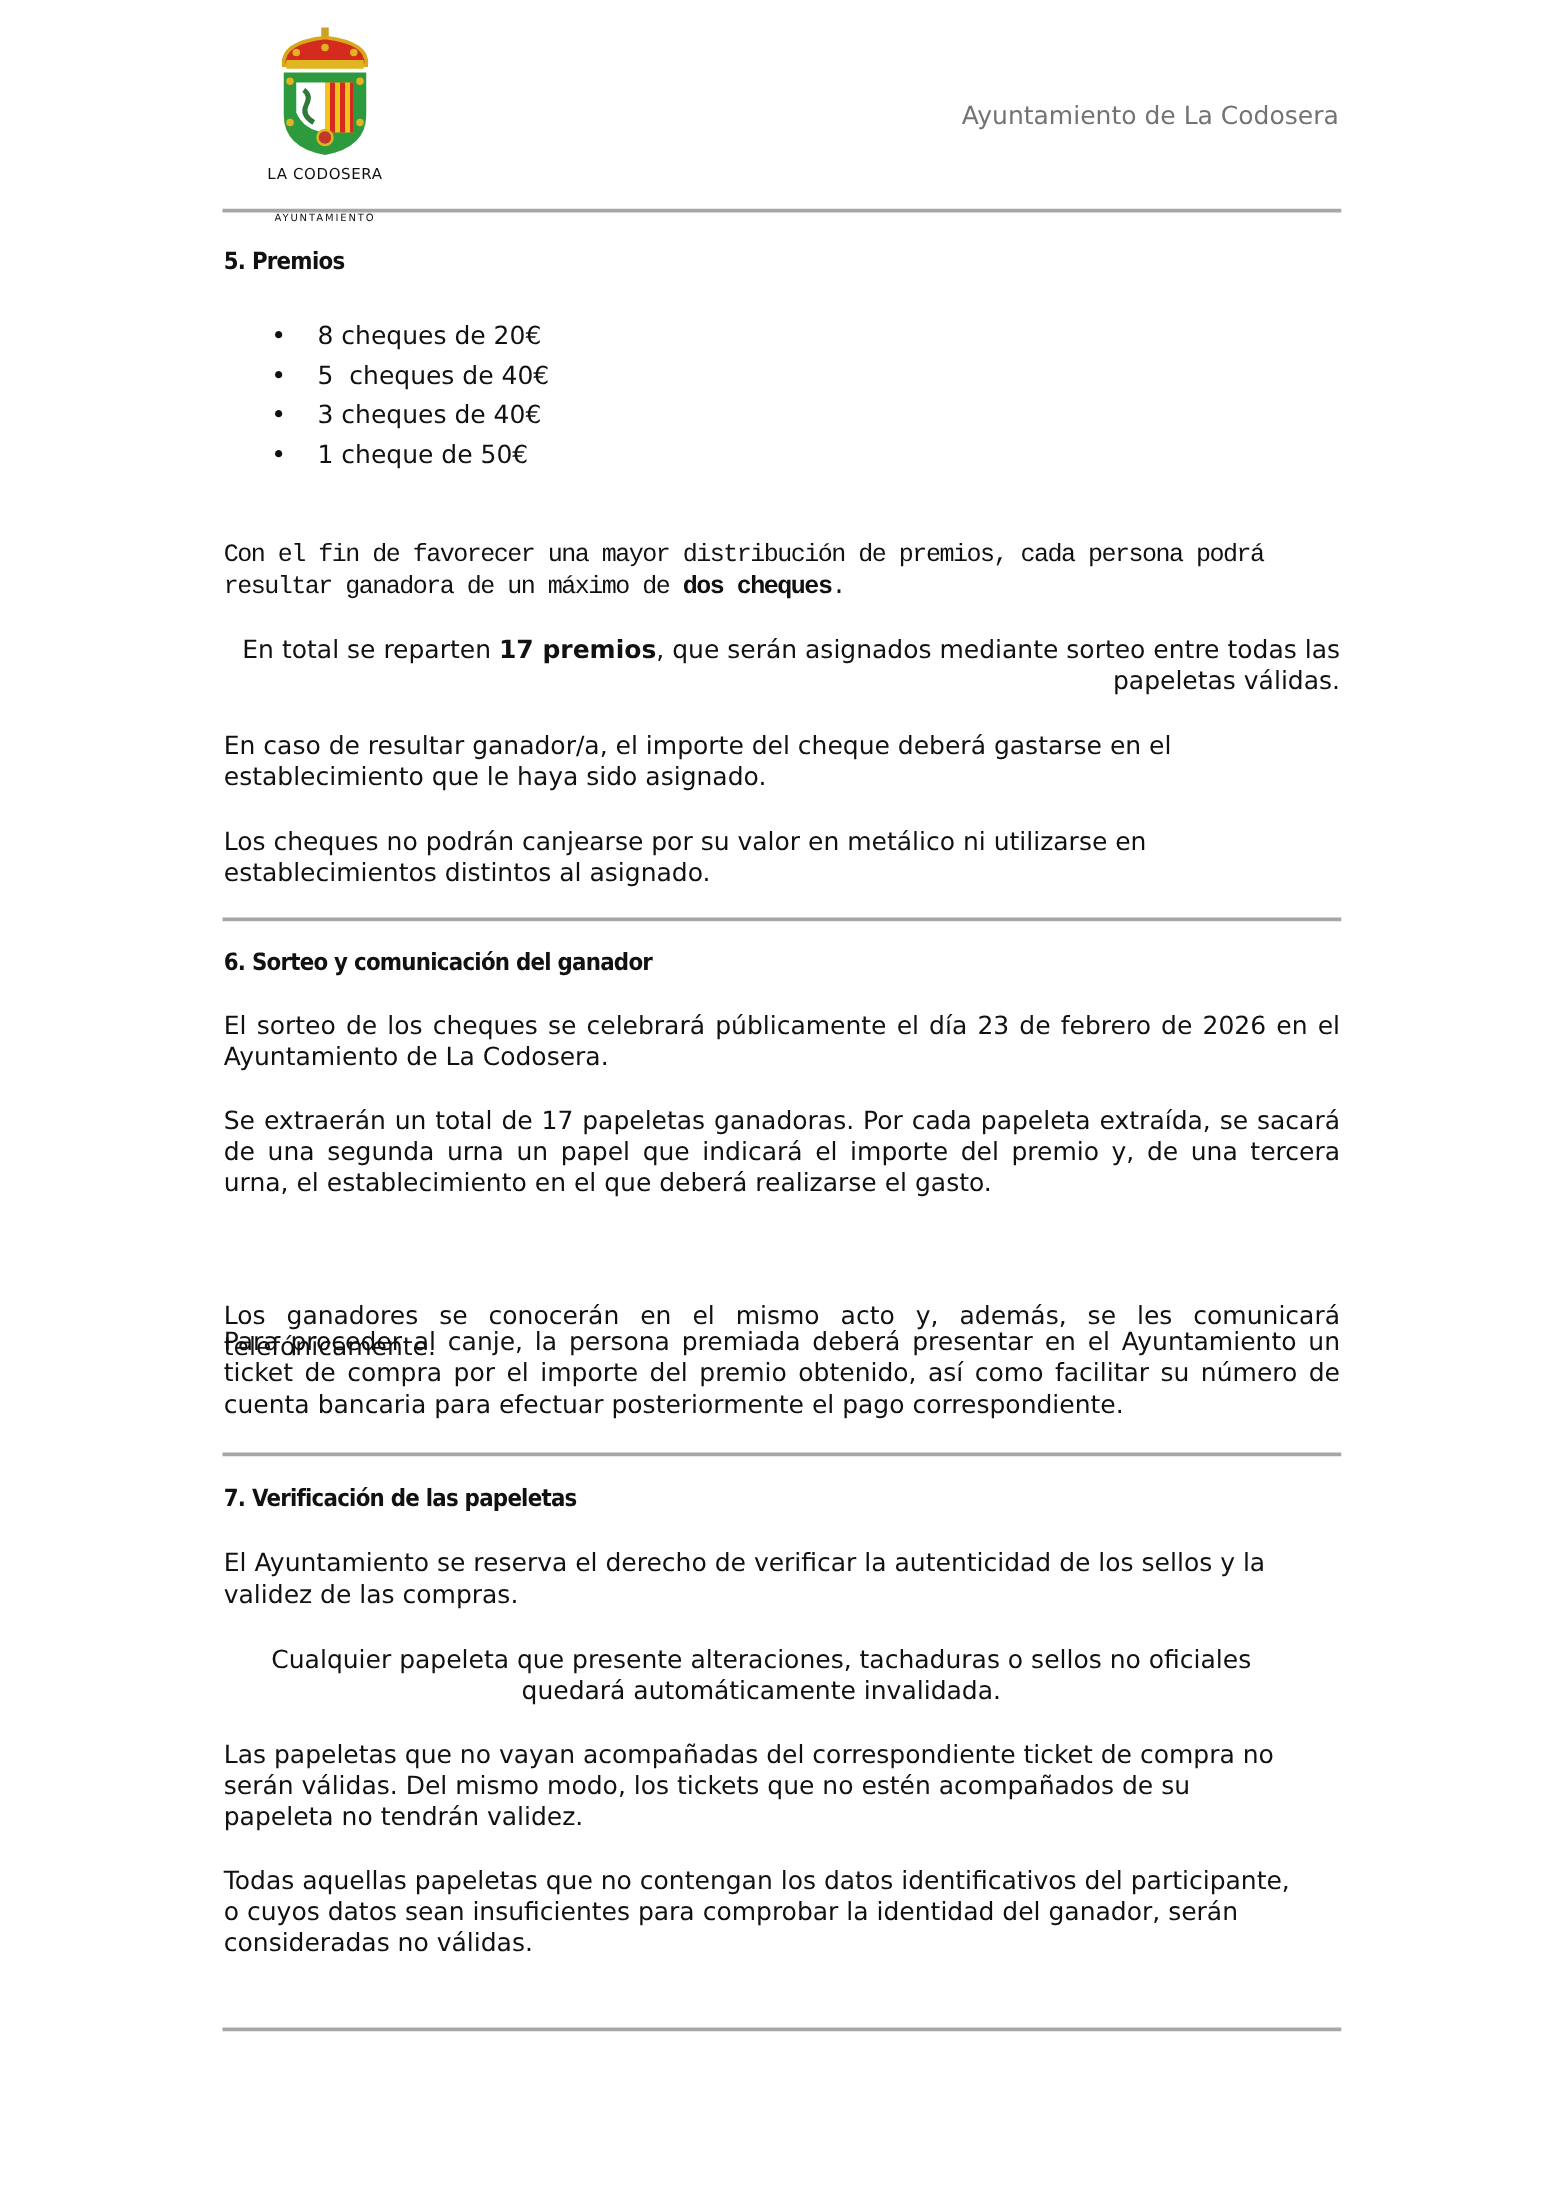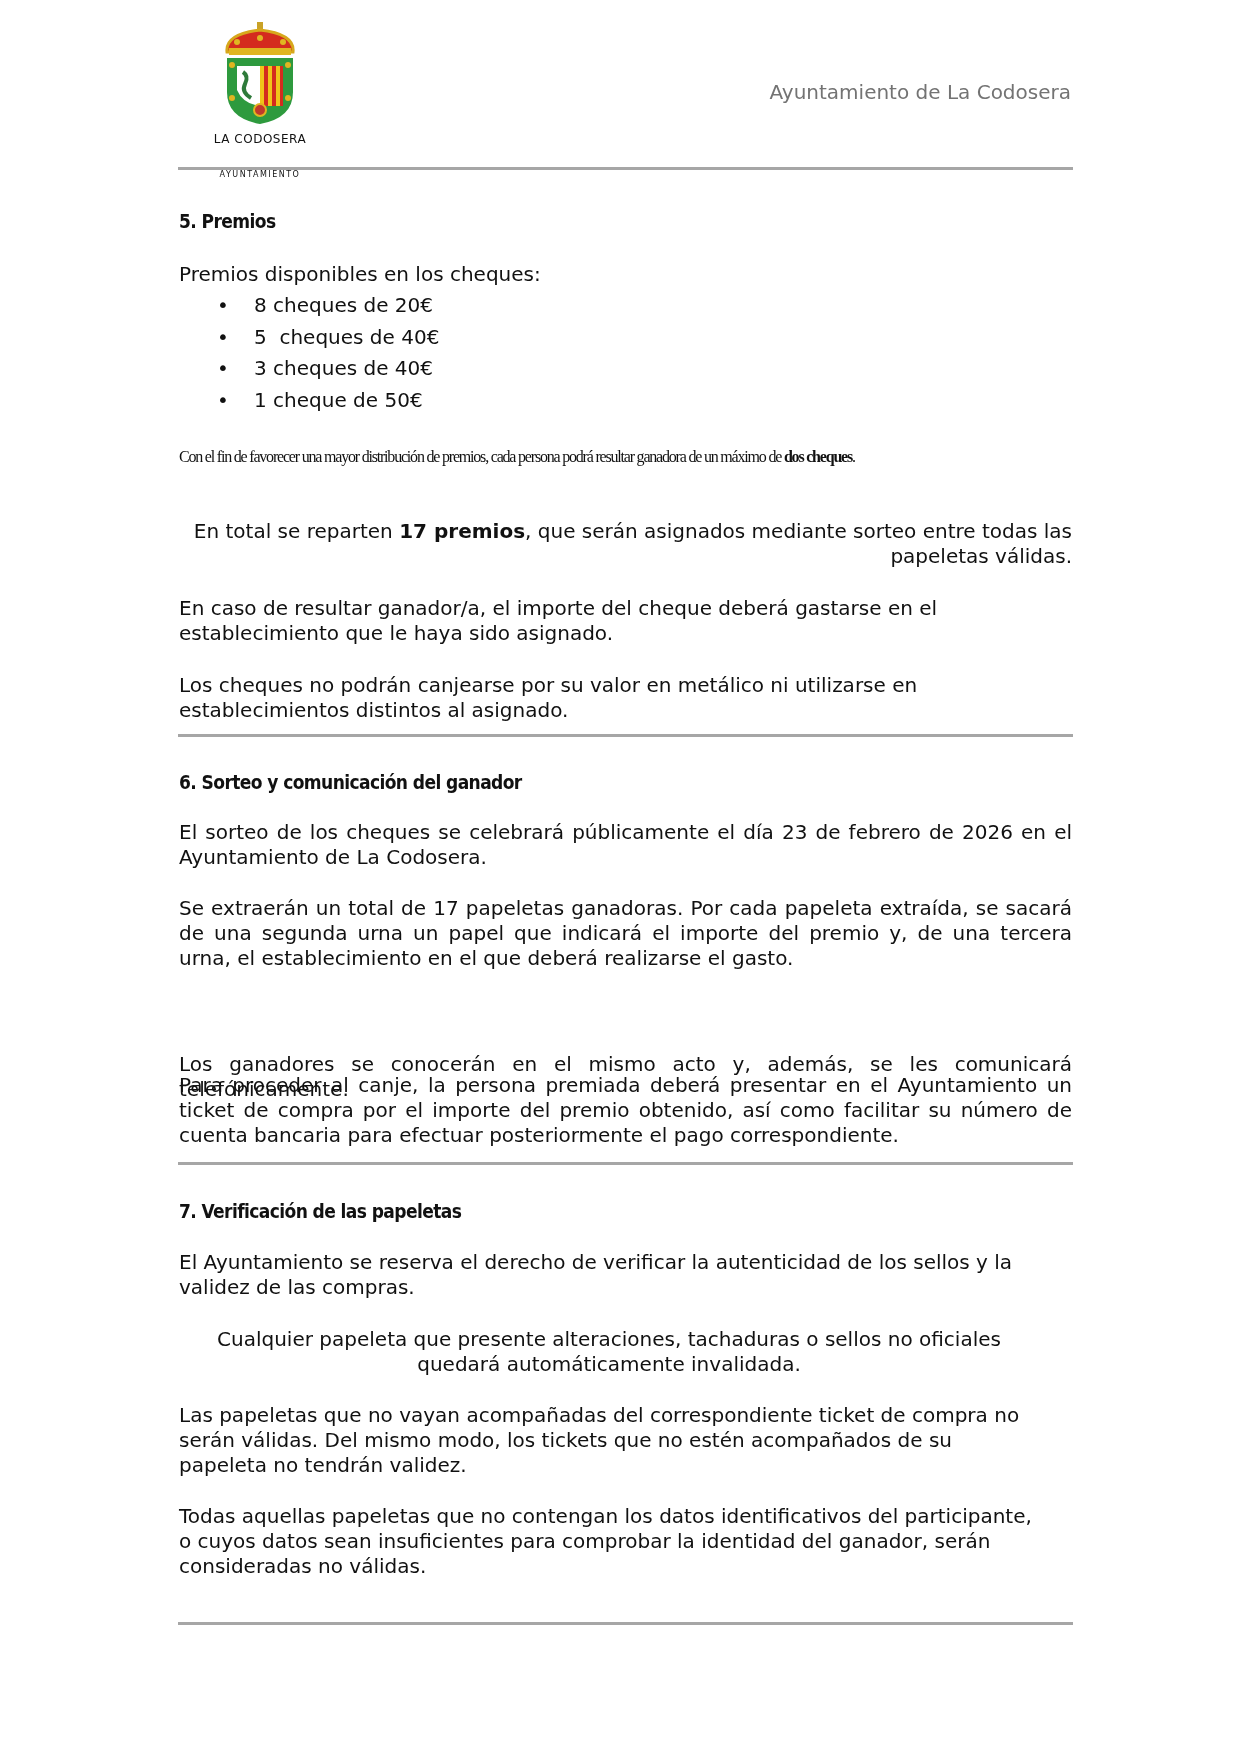--- a/index.html
+++ b/index.html
@@ -6,26 +6,26 @@
     body { width: 1241px; height: 1754px; position: relative; overflow: hidden;
            font-family: "DejaVu Sans", sans-serif; color: #111111; }
     .logo { position: absolute; left: 215px; top: 20px; width: 90px; height: 128px; }
     .logo-caption1 { position: absolute; left: 200px; top: 122px; width: 120px; text-align: center;
                      font-size: 8px; letter-spacing: 1.5px; font-family: "DejaVu Sans", sans-serif; margin-top: 48px; }
     .logo-caption2 { position: absolute; left: 200px; top: 132px; width: 120px; text-align: center;
                      font-size: 12px; letter-spacing: 0.5px; font-family: "DejaVu Sans", sans-serif; }
     .header-title { position: absolute; right: 170px; top: 80px; font-size: 20px; color: #737373;
                     font-family: "DejaVu Sans", sans-serif; }
     .rule { position: absolute; left: 178px; width: 895px; height: 3px; background: #a6a6a6; }
-    .content { position: absolute; left: 179px; width: 893px; margin-top: 12px; }
+    .content { position: absolute; left: 179px; width: 893px; }
     h2 { font-family: "DejaVu Sans Condensed", "DejaVu Sans", sans-serif; font-weight: bold; font-size: 19px;
          margin: 0; letter-spacing: -0.6px; }
     p { margin: 0; font-size: 20px; line-height: 25px; }
     p.just { text-align: justify; }
-    p.cond { font-family: Liberation Serif, serif; letter-spacing: -1.2px; font-size: 16px; }
+    p.cond { font-family: Liberation Mono, monospace; letter-spacing: -1.2px; font-size: 20px; }
     ul { list-style: none; margin: 0; padding: 0; }
     li { position: relative; padding-left: 75px; font-size: 20px; line-height: 31.5px; }
     li .bullet { position: absolute; left: 38px; top: 0; }
   </style>
 </head>
 <body>
 
 <div class="logo">
   <svg width="90" height="105" viewBox="0 0 90 105">
 
@@ -53,21 +53,20 @@
 <div class="logo-caption1">AYUNTAMIENTO</div>
 <div class="logo-caption2">LA CODOSERA</div>
 <div class="header-title">Ayuntamiento de La Codosera</div>
 
 <div class="rule" style="top:167px;"></div>
 
 <div class="content" style="top:198px;">
   <h2>5. Premios</h2>
 </div>
 <div class="content" style="top:250px;">
-  <p>Premios disponibles en los cheques:</p>
   <ul style="margin-top:3px;">
     <li><span class="bullet">•</span><span>8 cheques de 20€</span></li>
     <li><span class="bullet">•</span><span style="white-space:pre">5  cheques de 40€</span></li>
     <li><span class="bullet">•</span><span>3 cheques de 40€</span></li>
     <li><span class="bullet">•</span><span>1 cheque de 50€</span></li>
   </ul>
 </div>
 <div class="content" style="top:432px;">
   <p class="cond"><span>Con el fin de favorecer una mayor distribución de premios, cada persona podrá resultar ganadora de un máximo de </span><b>dos cheques</b><span>.</span></p>
 </div>

